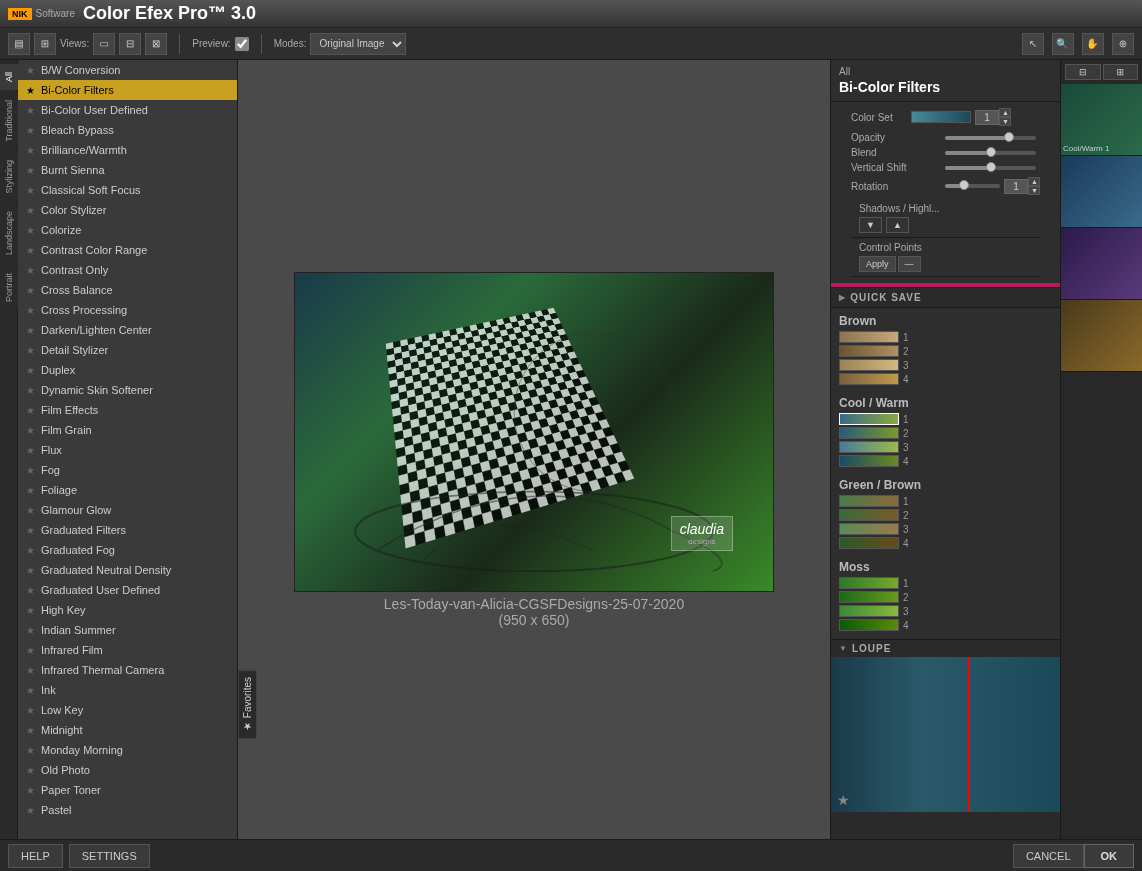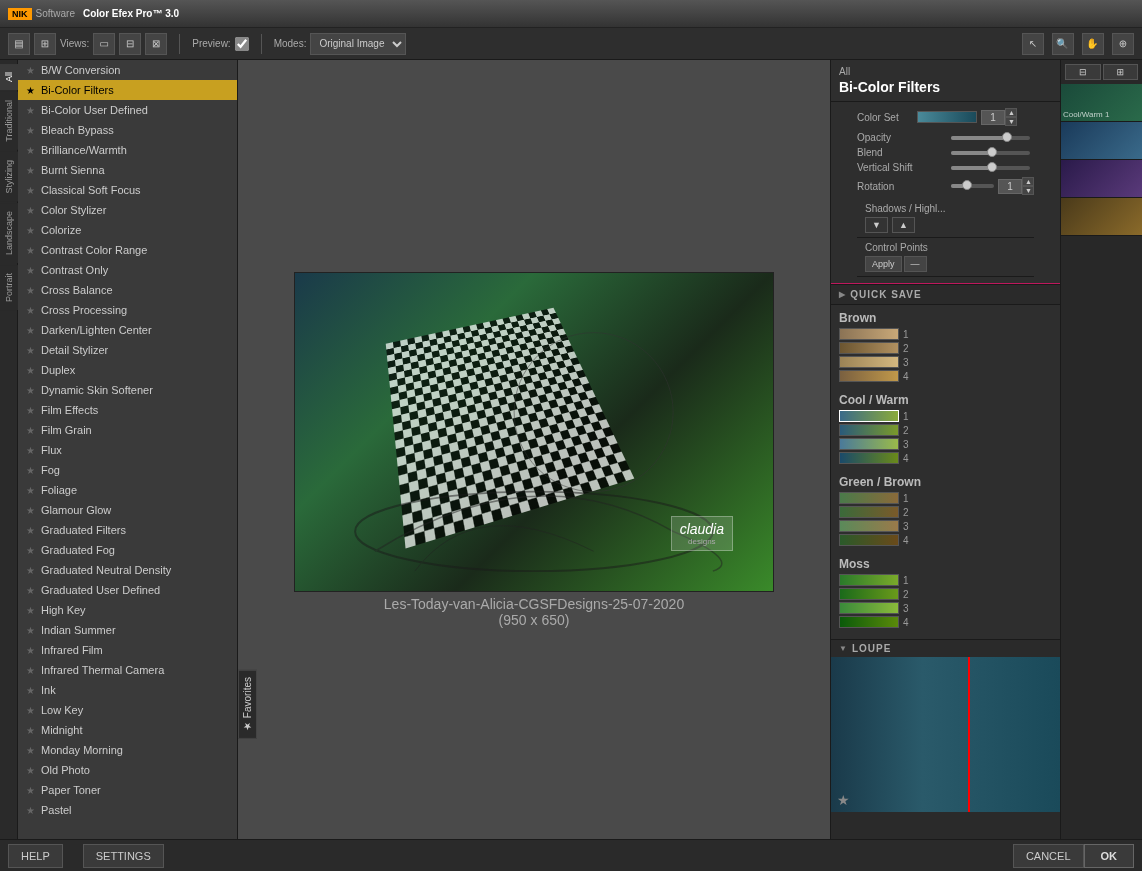--- a/index.html
+++ b/index.html
@@ -22,21 +22,21 @@
       padding: 1px 4px;
       margin-right: 4px;
     }
     #titlebar .software-label {
       color: #aaa;
       font-size: 10px;
       margin-right: 8px;
     }
     #titlebar .title-text {
       color: #fff;
-      font-size: 10px;
+      font-size: 18px;
       font-weight: bold;
     }
 
     
     #toolbar {
       background: #2e2e2e;
       height: 32px;
       display: flex;
       align-items: center;
       padding: 0 8px;
@@ -221,22 +221,22 @@
       font-size: 10px;
       margin-bottom: 2px;
     }
     .panel-title {
       color: #fff;
       font-size: 14px;
       font-weight: bold;
     }
 
     #filter-controls {
-      padding: 6px 26px;
-      border-bottom: 1px solid #be185d;
+      padding: 6px 20px;
+      border-bottom: 4px solid #be185d;
       flex-shrink: 0;
     }
     .control-row {
       display: flex;
       align-items: center;
       margin-bottom: 4px;
       font-size: 10px;
     }
     .control-label {
       color: #aaa;
@@ -413,21 +413,21 @@
       border: 1px solid #555;
       color: #ccc;
       font-size: 9px;
       padding: 2px 4px;
       cursor: pointer;
       flex: 1;
       text-align: center;
     }
     .thumb-item {
       width: 100%;
-      height: 38px;
+      height: 72px;
       background: linear-gradient(135deg, #1a3a2a, #2a5a3a);
       border-bottom: 1px solid #1a1a1a;
       cursor: pointer;
       position: relative;
       overflow: hidden;
       padding-left: 23px;
     }
     .thumb-label {
       position: absolute;
       bottom: 2px;
@@ -961,21 +961,21 @@
     <div class="thumb-item" style="background:linear-gradient(135deg,#1a3a5a,#3a6a8a)">
     </div>
     <div class="thumb-item" style="background:linear-gradient(135deg,#2a1a4a,#5a3a7a)">
     </div>
     <div class="thumb-item" style="background:linear-gradient(135deg,#4a3a1a,#8a6a2a)">
     </div>
   </div>
 </div>
 
 <div id="bottom-bar">
-  <div style="display:flex;gap:20px">
+  <div style="display:flex;gap:6px">
     <button class="bottom-btn">HELP</button>
     <button class="bottom-btn">SETTINGS</button>
   </div>
   <div class="bottom-right">
     <button class="cancel-btn">CANCEL</button>
     <button class="ok-btn">OK</button>
   </div>
 </div>
 
 </body></html>

